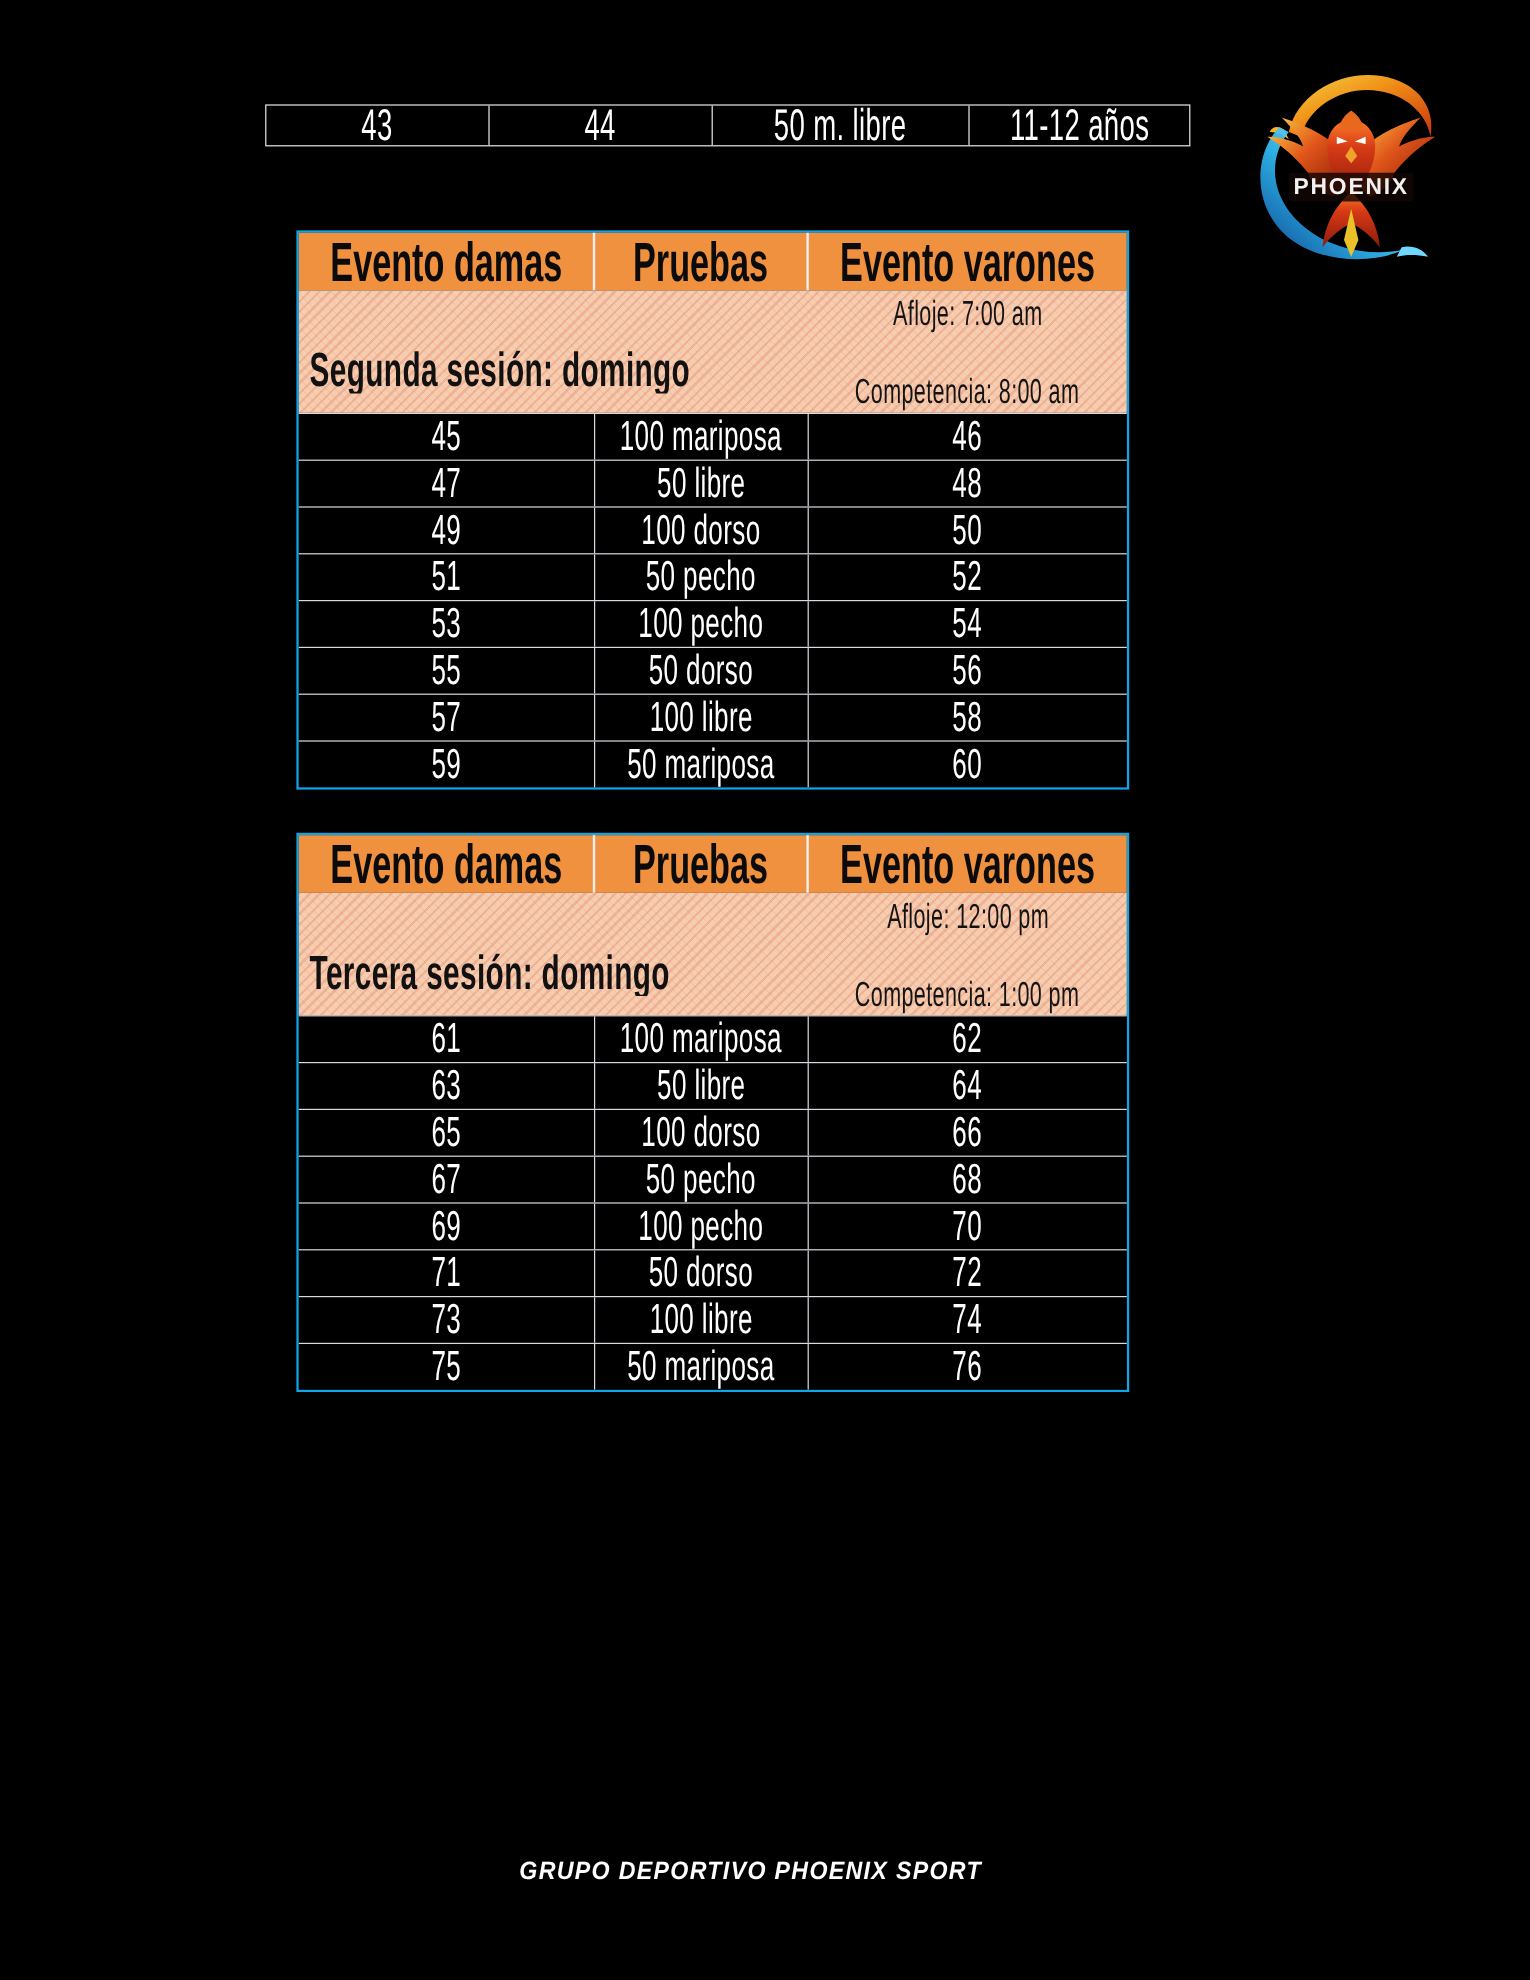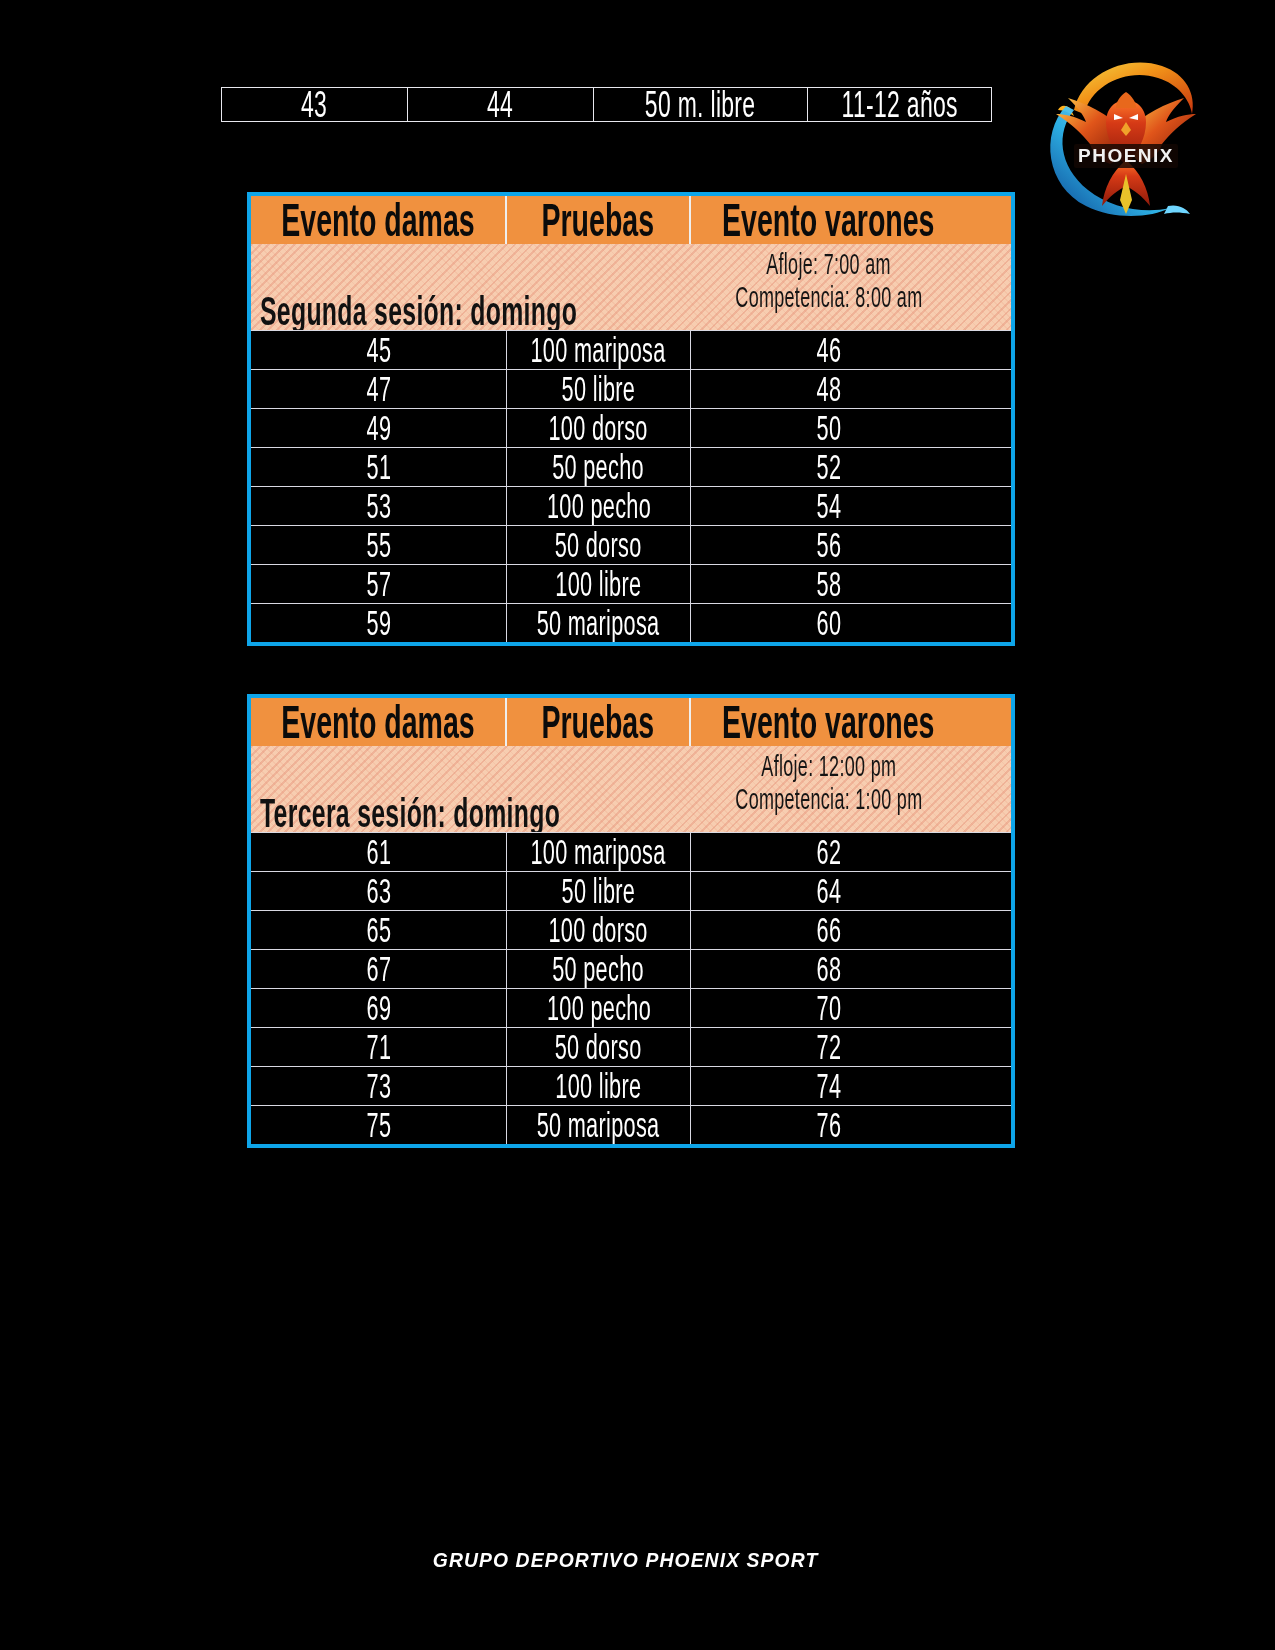--- a/index.html
+++ b/index.html
@@ -67,22 +67,22 @@
     top: 48px;
     width: 180px;
     height: 180px;
   }
   #phoenix-logo svg { display: block; width: 180px; height: 180px; }
 
   
   .session-table {
     position: absolute;
     left: 247px;
-    width: 768px;
-    border: 4px solid #0ea5e9;
+    width: 694px;
+    border: 2px solid #0ea5e9;
     background: #000;
   }
   #table-1 { top: 192px; }
   #table-2 { top: 694px; }
 
   .srow { display: flex; width: 100%; }
 
   
   .hdr {
     height: 48px;
@@ -132,20 +132,21 @@
     color: #111111;
   }
   .sess .sess-right {
     display: flex;
     flex-direction: column;
     align-items: center;
     justify-content: center;
     padding-top: 4px;
     height: 100%;
     overflow: hidden;
+    gap: 32px;
   }
   .sess .sess-right .cond {
     font-size: 29px;
     line-height: 33px;
     font-weight: 400;
     color: #141414;
   }
 
   
   .drow { height: 39px; border-top: 1px solid #d9d9e2; background: #000; }

